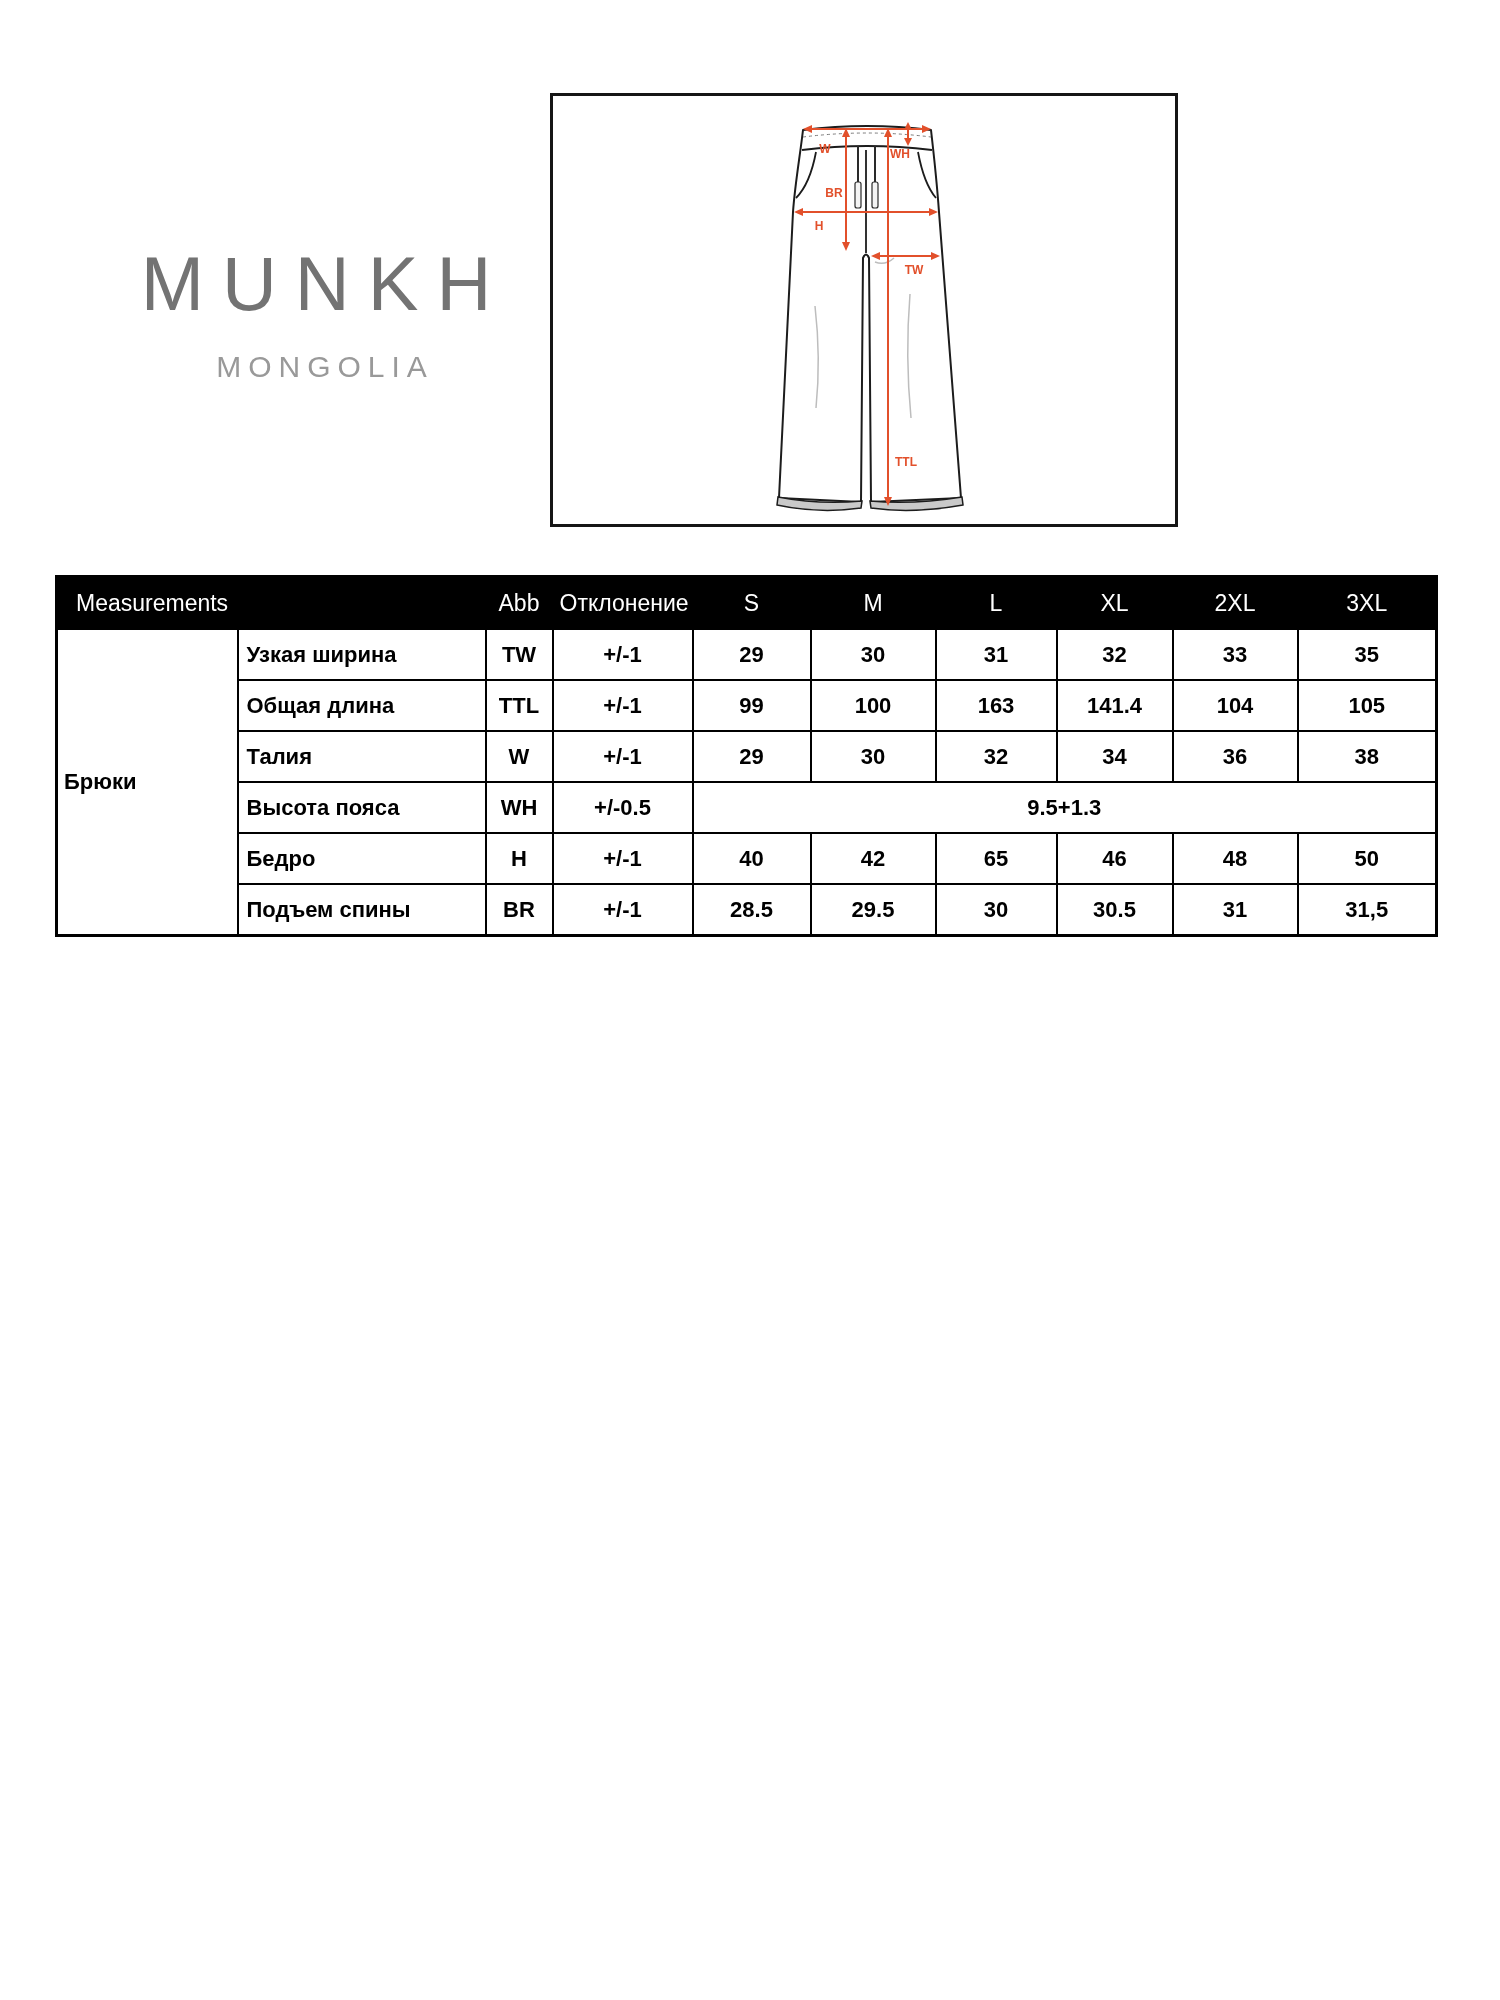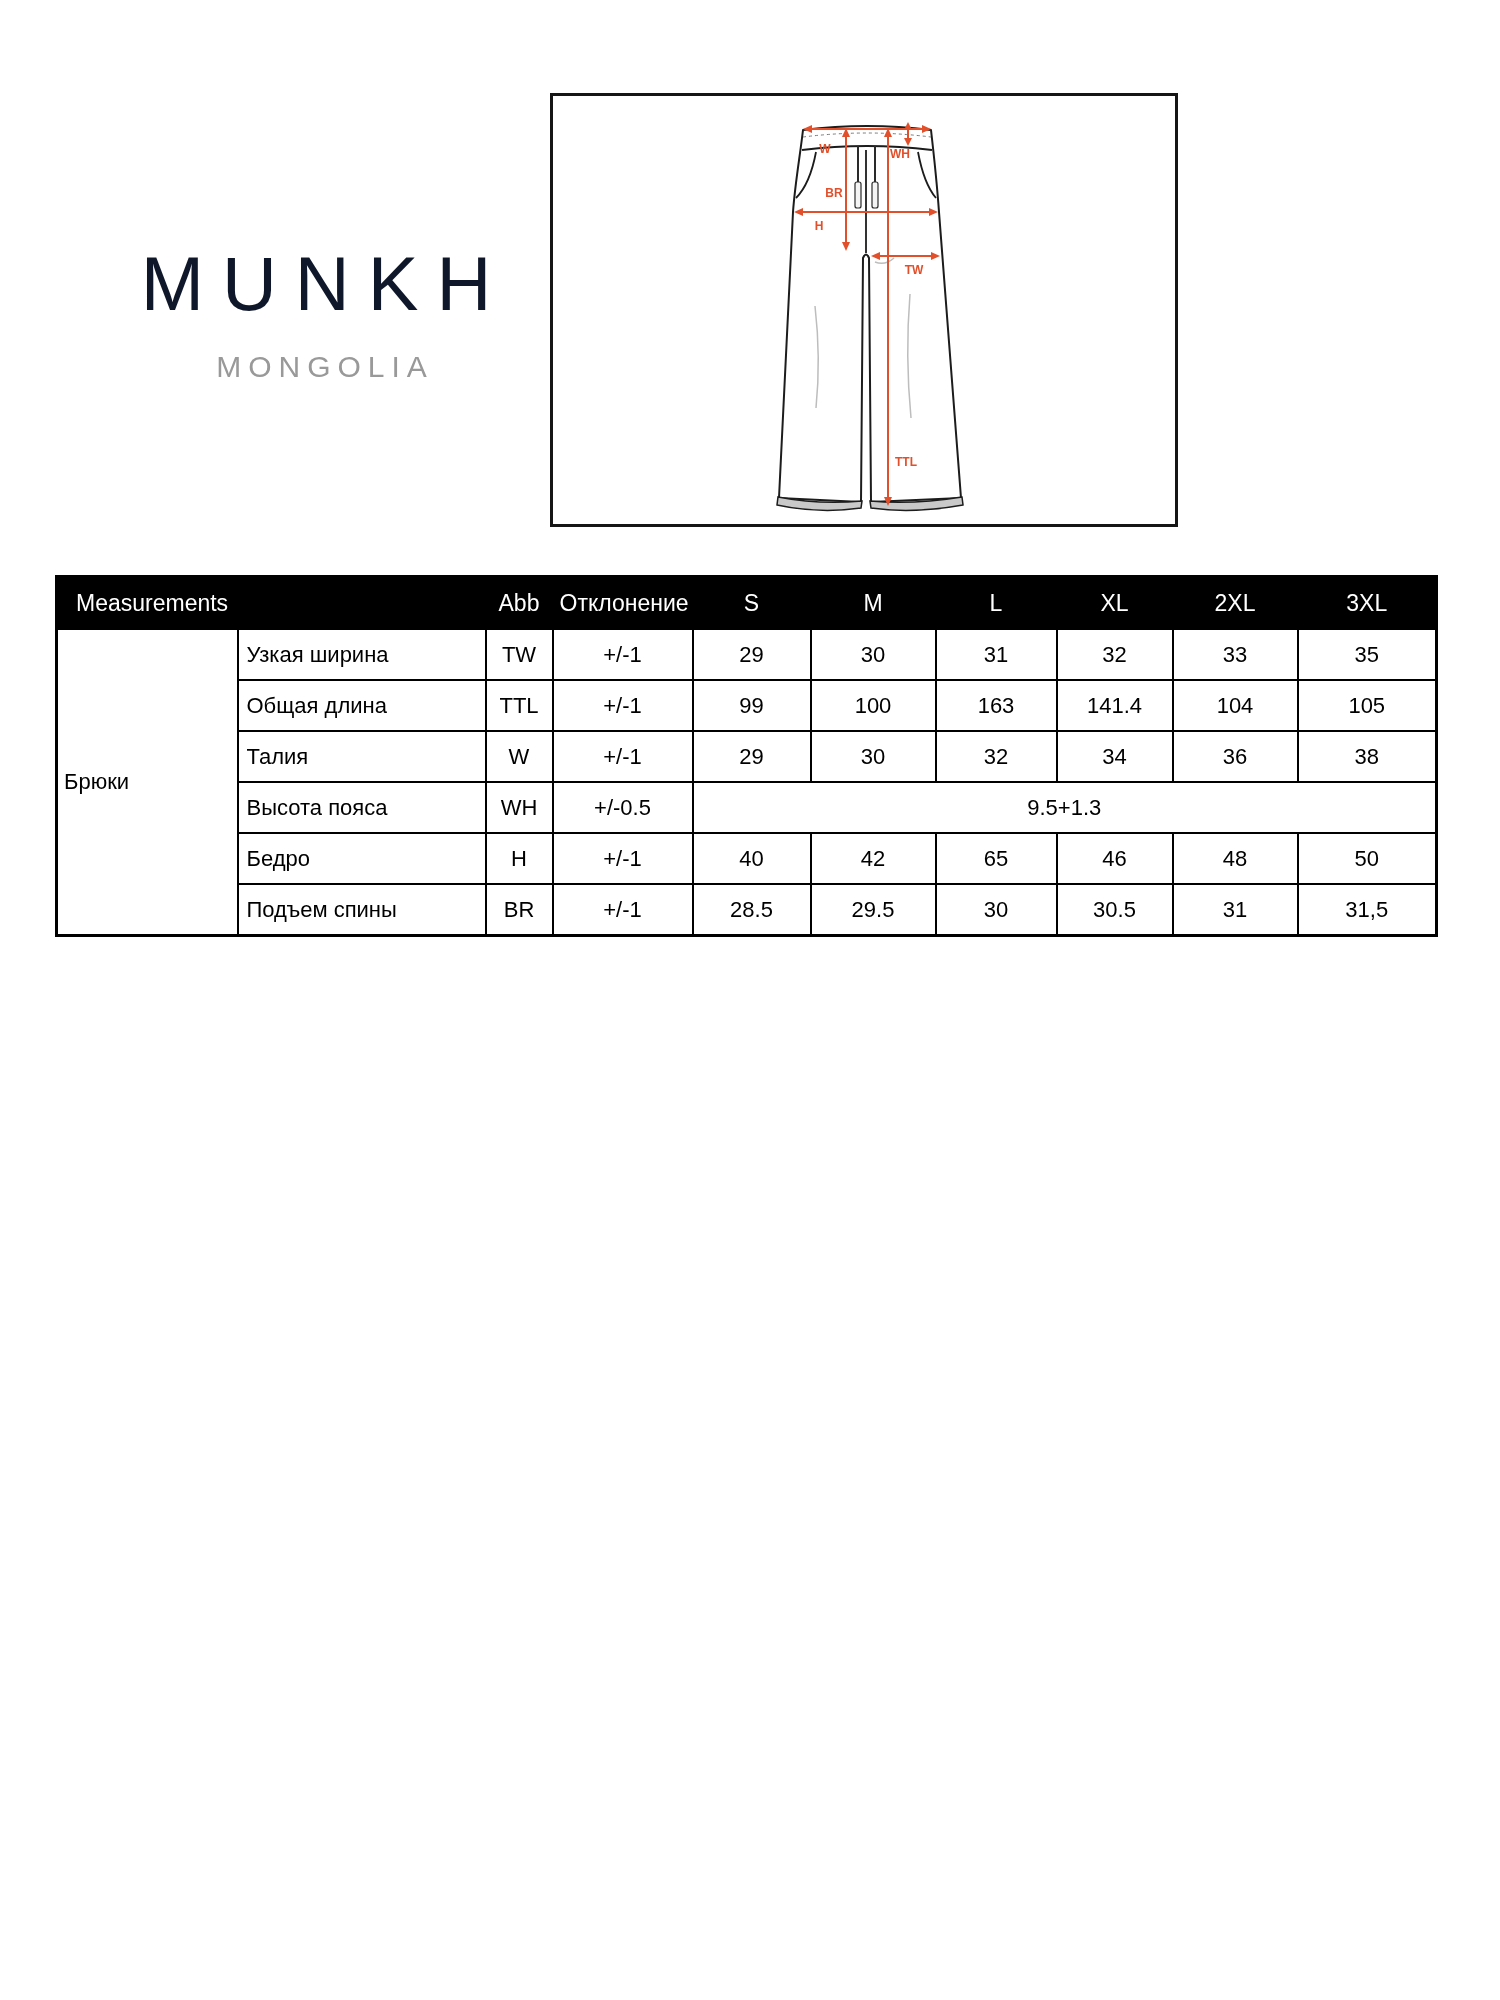--- a/index.html
+++ b/index.html
@@ -1,40 +1,40 @@
 <!DOCTYPE html>
 <html><head>
 <meta charset="utf-8">
 <style>
   html,body{margin:0;padding:0;background:#ffffff;}
   body{font-family:"Liberation Sans","DejaVu Sans",sans-serif;color:#000;}
   .page{position:relative;width:1500px;height:2000px;background:#fff;overflow:hidden;}
 
   
   .logo{position:absolute;left:130px;top:246px;width:390px;text-align:center;}
-  .logo .brand{font-size:76px;line-height:1;color:#0f172a;letter-spacing:18px;font-weight:400;}
+  .logo .brand{font-size:76px;line-height:1;color:#737373;letter-spacing:18px;font-weight:400;}
   .logo .subtitle{margin-top:28px;font-size:30px;color:#999;letter-spacing:7px;font-weight:400;}
 
   
   .diagram{position:absolute;left:550px;top:93px;width:622px;height:428px;border:3px solid #161616;background:#fff;box-sizing:content-box;}
   .diagram svg{display:block;width:100%;height:100%;}
   .mline{stroke:#e2502b;stroke-width:2;fill:none;}
   .mhead{fill:#e2502b;stroke:none;}
   .mlabel{fill:#e2502b;font-size:12px;font-weight:bold;font-family:"Liberation Sans","DejaVu Sans",sans-serif;}
   .outline{fill:#ffffff;stroke:#1c1c1c;stroke-width:2;stroke-linejoin:round;}
   .seam{fill:none;stroke:#1c1c1c;stroke-width:1.8;}
   .stitch{fill:none;stroke:#7a7a7a;stroke-width:1;stroke-dasharray:3,3;}
   .hem{fill:#c9c9c9;stroke:#1c1c1c;stroke-width:1.5;}
   .shade{fill:none;stroke:#bdbdbd;stroke-width:1.5;}
   .cord{fill:none;stroke:#2a2a2a;stroke-width:2;}
   .aglet{fill:#f4f4f4;stroke:#2a2a2a;stroke-width:1.2;}
 
   
   .size-table{position:absolute;left:55px;top:575px;width:1380px;border-collapse:collapse;table-layout:fixed;font-size:22px;padding-left:32px;}
-  .size-table th,.size-table td{border:2px solid #000;padding:0 6px;height:49px;vertical-align:middle;overflow:hidden;white-space:nowrap;}
+  .size-table th,.size-table td{border:2px solid #000;padding:0 6px;height:49px;vertical-align:middle;overflow:hidden;white-space:nowrap;font-weight:bold;}
   .size-table thead th{background:#000;color:#fff;font-weight:400;font-size:23px;height:50px;border-color:#000;}
   .size-table thead th.th-meas{text-align:left;padding-left:18px;}
   .size-table td{text-align:center;background:#fff;}
   .size-table td.name{text-align:left;padding-left:8px;}
   .size-table td.category{text-align:left;}
   .size-table{border:3px solid #000;}
 </style>
 </head>
 <body>
 

